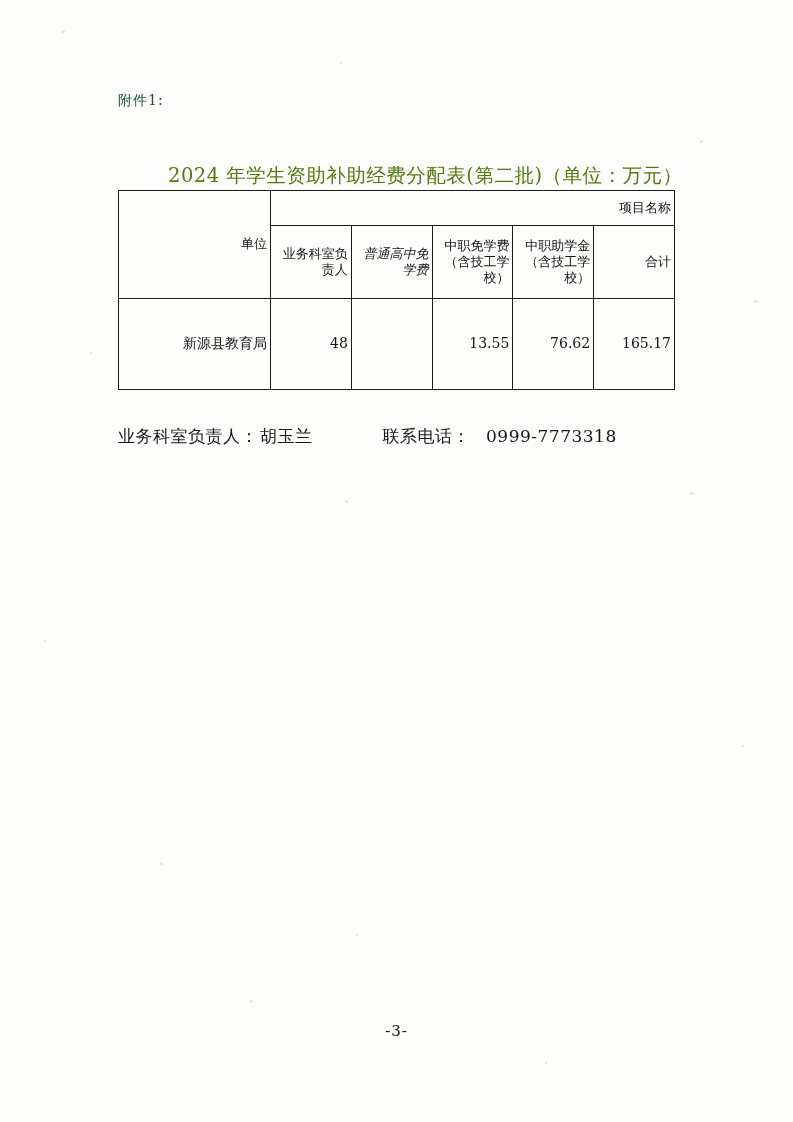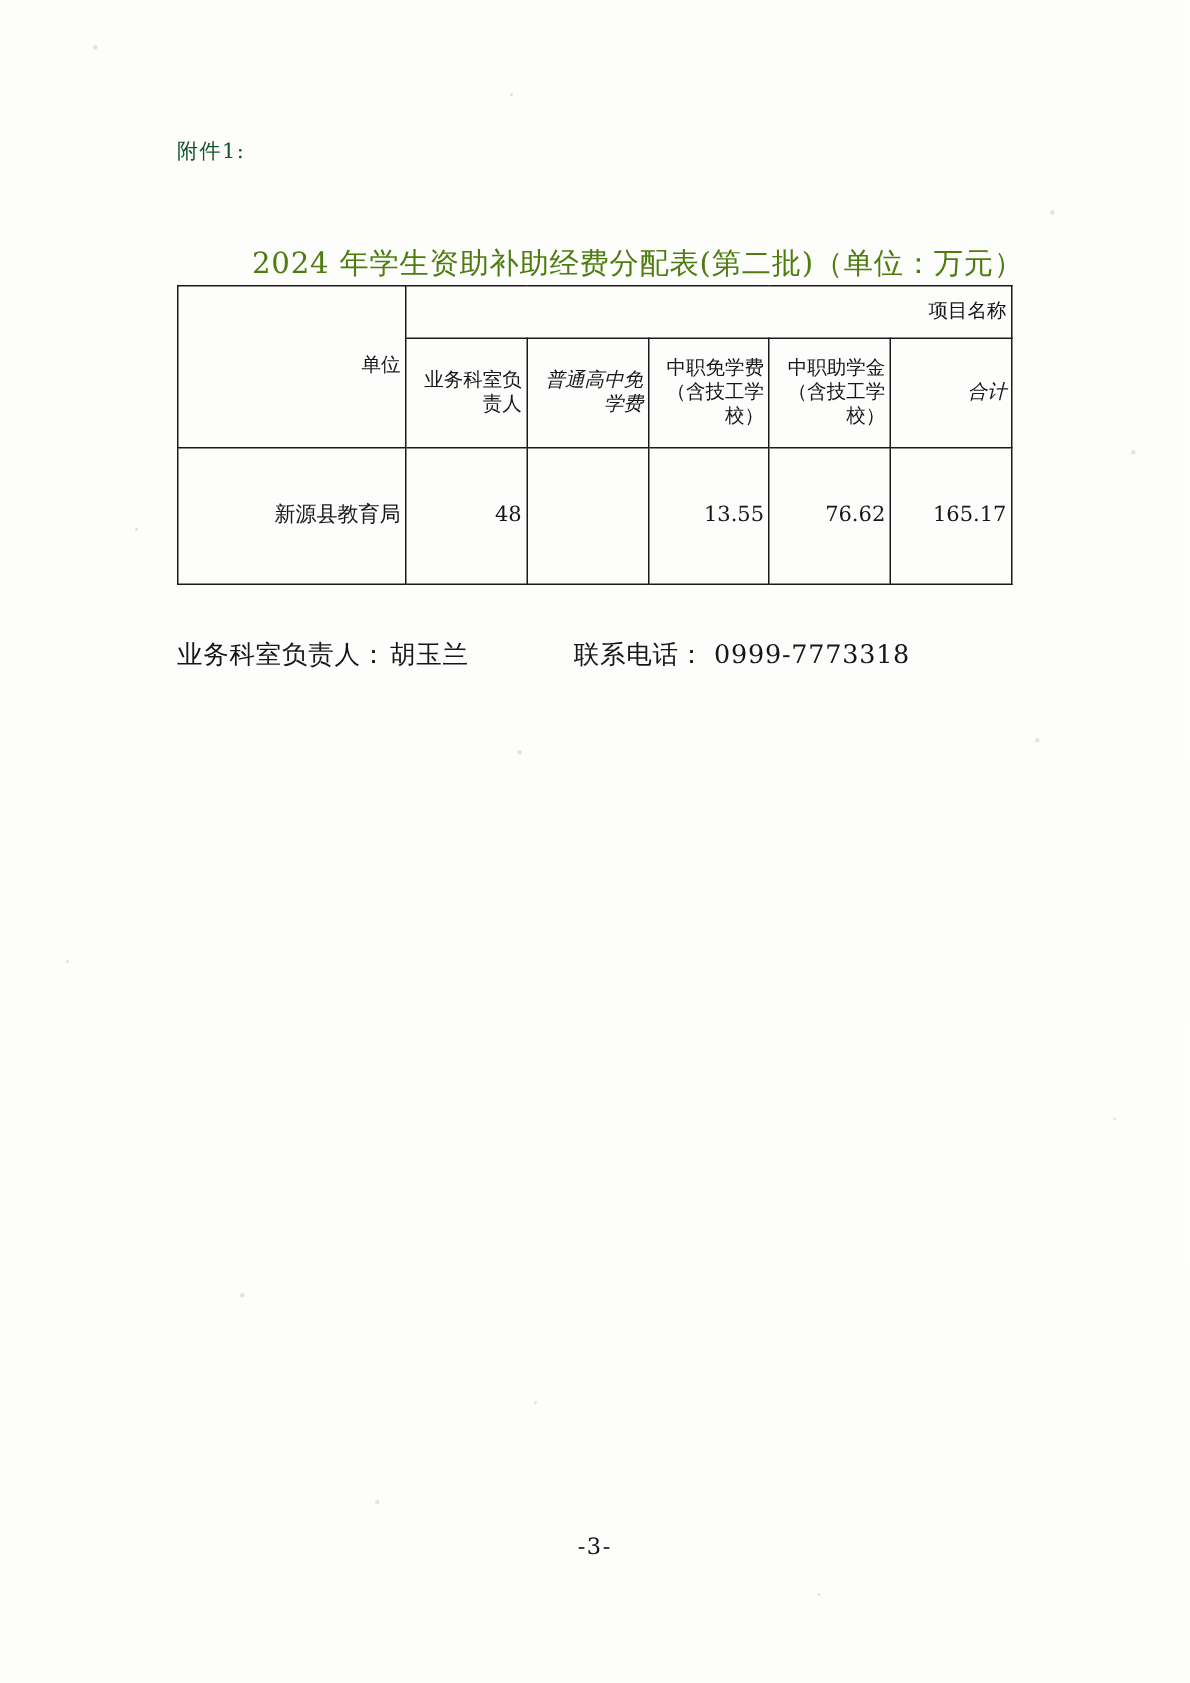--- a/index.html
+++ b/index.html
@@ -68,21 +68,21 @@
     font-size: 14px;
   }
   td.project-head {
     font-size: 14px;
     height: 30px;
   }
   td.col-a { width: 113px; }
   td.col-b { width: 78px; font-style: italic; }
   td.col-c { width: 96px; }
   td.col-d { width: 80px; }
-  td.col-e { width: 45px; font-style: italic; }
+  td.col-e { width: 45px; }
   td.sub-head {
     height: 68px;
     font-size: 13.5px;
   }
   tr.data-row td {
     height: 86px;
     font-size: 14px;
     padding-left: 26px;
   }
   td.unit-cell { font-size: 14.5px; }
@@ -91,21 +91,21 @@
     position: absolute;
     top: 425px;
     left: 118px;
     width: 600px;
     font-size: 17px;
     color: #15151a;
     letter-spacing: .5px;
   }
   .footline .resp-label { margin-right: 2px; }
   .footline .resp-name { margin-right: 70px; }
-  .footline .tel-label { margin-right: 6px; }
+  .footline .tel-label { margin-right: 16px; }
   .page-number {
     position: absolute;
     left: 0;
     right: 0;
     top: 1022px;
     text-align: center;
     font-size: 15px;
     color: #16161a;
     letter-spacing: 1px;
   }

